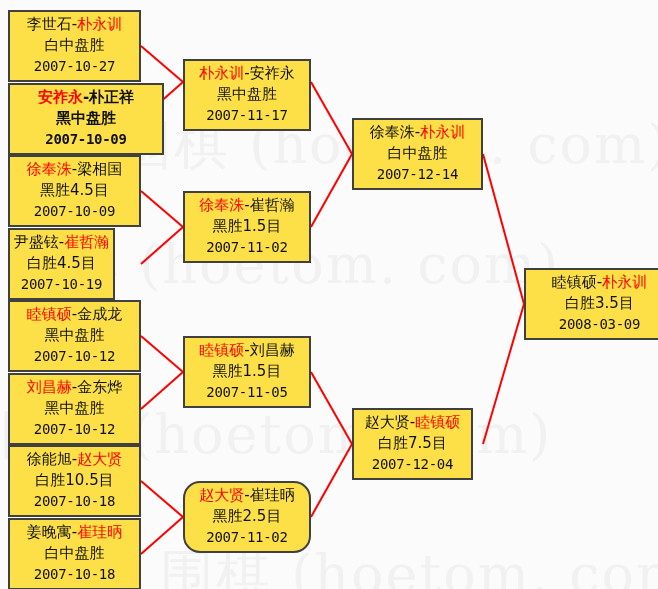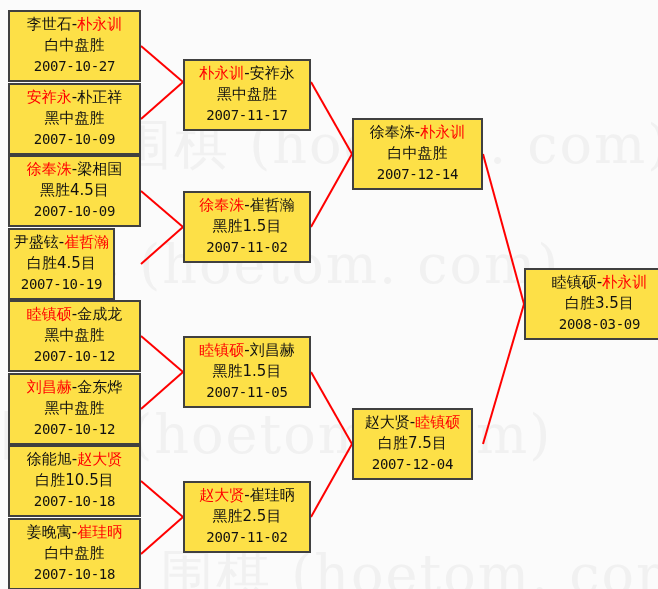--- a/index.html
+++ b/index.html
@@ -105,21 +105,21 @@
       <line x1="483" y1="154" x2="524" y2="304" stroke="#ff0000" stroke-width="2"></line>
       <line x1="483" y1="444" x2="524" y2="304" stroke="#ff0000" stroke-width="2"></line>
     </svg>
 
   <div id="boxes">
       <div class="match" style="left: 8px; top: 10px; width: 133px; height: 72px;">
         <div class="line-players"><span class="p-lose">李世石</span><span class="dash">-</span><span class="p-win">朴永训</span></div>
         <div class="line-result">白中盘胜</div>
         <div class="line-date">2007-10-27</div>
       </div>
-      <div class="match" style="left: 8px; top: 83px; width: 133px; height: 72px;">
+      <div class="match" style="left: 8px; top: 83px; width: 156px; height: 72px; font-weight: bold;">
         <div class="line-players"><span class="p-win">安祚永</span><span class="dash">-</span><span class="p-lose">朴正祥</span></div>
         <div class="line-result">黑中盘胜</div>
         <div class="line-date">2007-10-09</div>
       </div>
       <div class="match" style="left: 8px; top: 155px; width: 133px; height: 72px;">
         <div class="line-players"><span class="p-win">徐奉洙</span><span class="dash">-</span><span class="p-lose">梁相国</span></div>
         <div class="line-result">黑胜4.5目</div>
         <div class="line-date">2007-10-09</div>
       </div>
       <div class="match" style="left: 8px; top: 228px; width: 107px; height: 72px;">
@@ -155,21 +155,21 @@
       <div class="match" style="left: 183px; top: 191px; width: 128px; height: 72px;">
         <div class="line-players"><span class="p-win">徐奉洙</span><span class="dash">-</span><span class="p-lose">崔哲瀚</span></div>
         <div class="line-result">黑胜1.5目</div>
         <div class="line-date">2007-11-02</div>
       </div>
       <div class="match" style="left: 183px; top: 336px; width: 128px; height: 72px;">
         <div class="line-players"><span class="p-win">睦镇硕</span><span class="dash">-</span><span class="p-lose">刘昌赫</span></div>
         <div class="line-result">黑胜1.5目</div>
         <div class="line-date">2007-11-05</div>
       </div>
-      <div class="match" style="left: 183px; top: 481px; width: 128px; height: 72px;">
+      <div class="match" style="left: 183px; top: 481px; width: 128px; height: 72px; border-radius: 17px;">
         <div class="line-players"><span class="p-win">赵大贤</span><span class="dash">-</span><span class="p-lose">崔珪昞</span></div>
         <div class="line-result">黑胜2.5目</div>
         <div class="line-date">2007-11-02</div>
       </div>
       <div class="match" style="left: 352px; top: 118px; width: 131px; height: 72px;">
         <div class="line-players"><span class="p-lose">徐奉洙</span><span class="dash">-</span><span class="p-win">朴永训</span></div>
         <div class="line-result">白中盘胜</div>
         <div class="line-date">2007-12-14</div>
       </div>
       <div class="match" style="left: 352px; top: 408px; width: 121px; height: 72px;">

